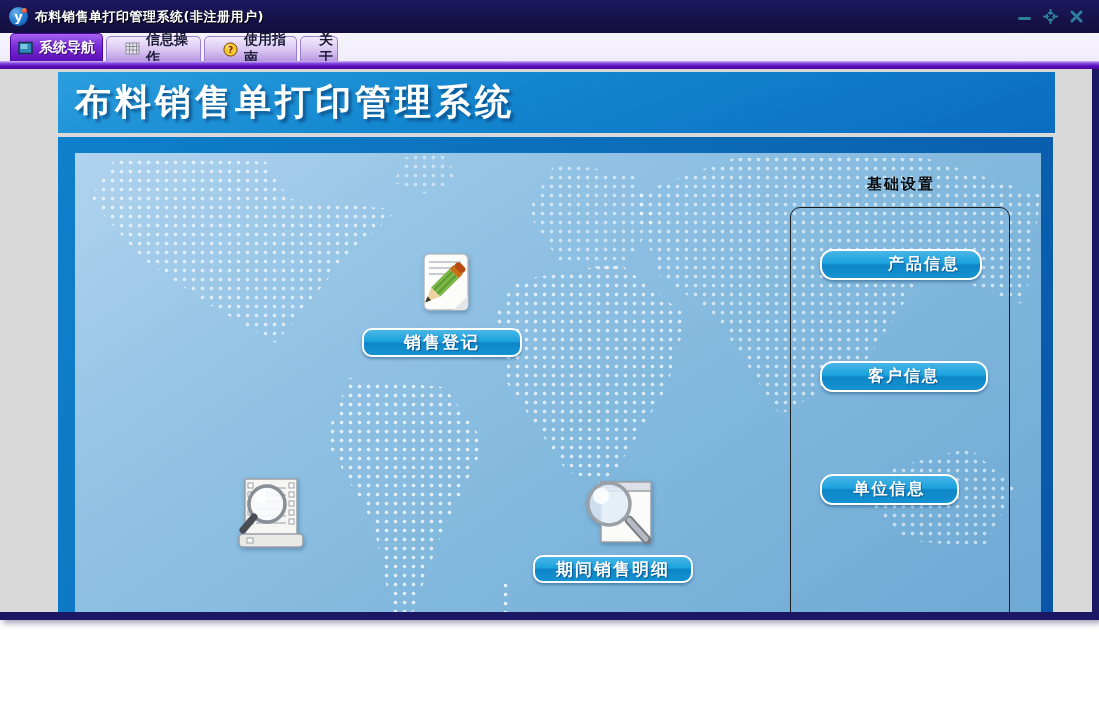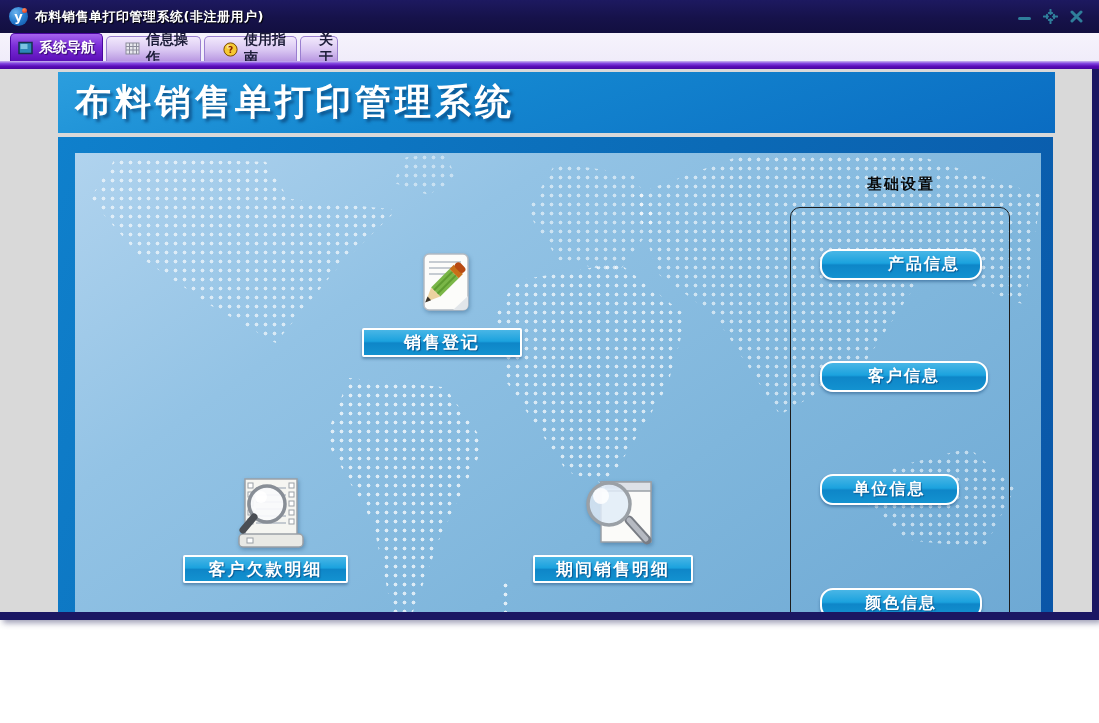--- a/index.html
+++ b/index.html
@@ -77,21 +77,21 @@
     clip-path:polygon(10% 8%,62% 0,96% 24%,86% 56%,56% 100%,36% 94%,6% 54%,0 24%); }
   .m-as  { left:558px; top:0;     width:408px; height:262px; opacity:.7; background-position:4px 2px;
     clip-path:polygon(0 16%,28% 0,72% 2%,100% 16%,96% 58%,72% 44%,56% 82%,36% 100%,20% 62%,6% 46%); }
   .m-au  { left:788px; top:295px; width:152px; height:100px; opacity:.65;
     clip-path:polygon(18% 20%,70% 0,100% 40%,80% 100%,28% 92%,0 52%); }
   .m-tip { left:426px; top:428px; width:10px;  height:31px;  opacity:.9; }
 
   
   .btn { position:absolute; display:flex; align-items:center; justify-content:center;
     background:linear-gradient(180deg,#49b6e6 0%,#1ba2de 45%,#0e86c8 52%,#1392d0 100%);
-    border:2px solid #ffffff; border-radius:2px; color:#ffffff; font-weight:bold;
+    border:2px solid #ffffff; border-radius:10px; color:#ffffff; font-weight:bold;
     box-shadow:0 2px 3px rgba(8,56,104,.4); text-shadow:1px 1px 1px rgba(8,64,116,.65);
     cursor:pointer; letter-spacing:2px; }
   .btn-main { font-size:17px; }
   .btn-set  { font-size:16px; border-radius:13px; }
   .b-sales  { left:287px; top:175px; width:160px; height:29px; }
   .b-debt   { left:108px; top:402px; width:165px; height:28px; }
   .b-period { left:458px; top:402px; width:160px; height:28px; }
   .ic { position:absolute; cursor:pointer; filter:drop-shadow(1px 2px 2px rgba(20,60,100,.35)); }
   .ic-sales  { left:332px; top:99px; }
   .ic-debt   { left:150px; top:323px; }
@@ -228,39 +228,37 @@
                 <rect x="64" y="43" width="5" height="5"></rect>
             </g>
             <path d="M31 12 H61 M31 19 H61 M31 26 H61 M31 33 H61 M31 40 H61 M31 47 H61" stroke="#c4cad0" stroke-width="2"></path>
             <rect x="14" y="58" width="64" height="13" rx="4" fill="#e9e9e5" stroke="#9aa0a6" stroke-width="1.5"></rect>
             <rect x="22" y="62" width="6" height="5" fill="#fff" stroke="#9aa0a6"></rect>
             <circle cx="42" cy="28" r="18" fill="rgba(248,250,252,.92)" stroke="#888e96" stroke-width="3.5"></circle>
             <circle cx="36" cy="21" r="6" fill="rgba(255,255,255,.9)"></circle>
             <path d="M29 41 L18 54" stroke="#4a4e54" stroke-width="7" stroke-linecap="round"></path>
           </svg>
         </div>
-        <div class="btn btn-main b-debt">客户欠款明细</div>
 
         <div class="ic ic-period">
           <svg width="88" height="74" viewBox="0 0 88 74">
             <rect x="32" y="4" width="50" height="60" fill="#fbfbf9" stroke="#9aa0a6" stroke-width="1.5"></rect>
             <rect x="32" y="4" width="50" height="9" fill="#dde1e7" stroke="#9aa0a6" stroke-width="1.5"></rect>
             <rect x="36" y="6.5" width="16" height="4" fill="#b8bec6"></rect>
             <path d="M60 42 L78 62" stroke="#787c84" stroke-width="9" stroke-linecap="round"></path>
             <path d="M60 42 L77 61" stroke="#b6bac2" stroke-width="5" stroke-linecap="round"></path>
             <circle cx="40" cy="26" r="21" fill="rgba(224,236,248,.85)" stroke="#9aa0a6" stroke-width="3.5"></circle>
             <circle cx="32" cy="18" r="8" fill="rgba(255,255,255,.85)"></circle>
           </svg>
         </div>
         <div class="btn btn-main b-period">期间销售明细</div>
 
         <div class="settings-title">基础设置</div>
         <div class="settings-box"></div>
         <div class="btn btn-set s0">产品信息</div>
         <div class="btn btn-set s1">客户信息</div>
         <div class="btn btn-set s2">单位信息</div>
-        <div class="btn btn-set s3">颜色信息</div>
 
       </div>
     </div>
 
   </div>
 </div>
 
 </body></html>

